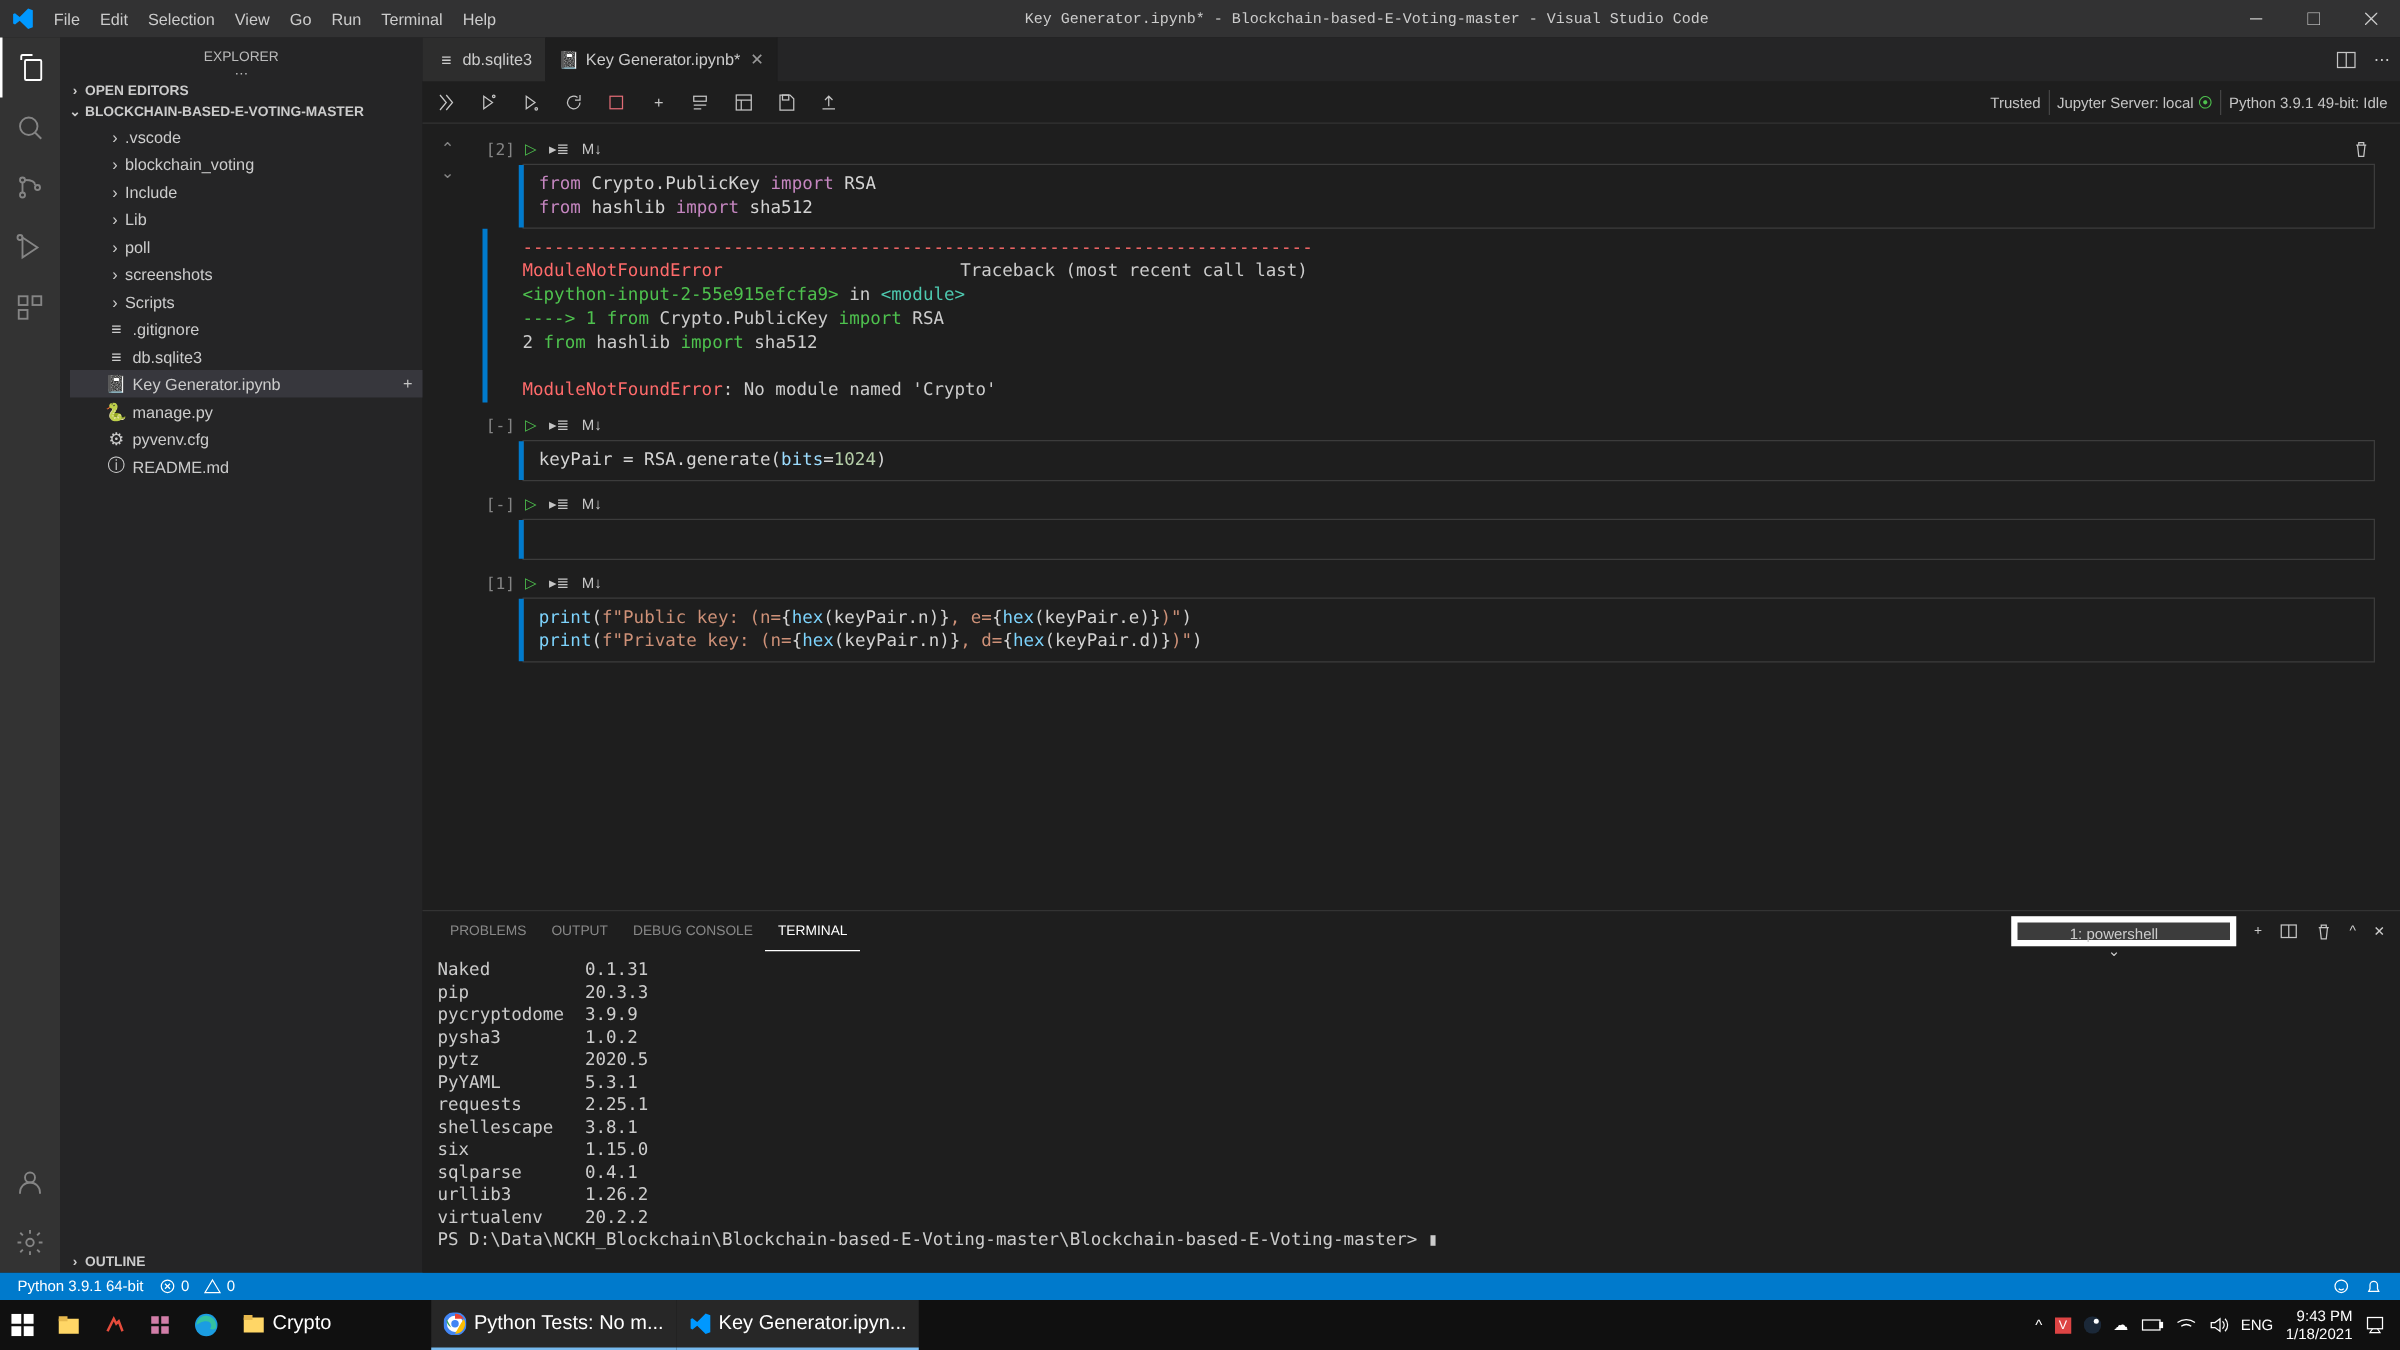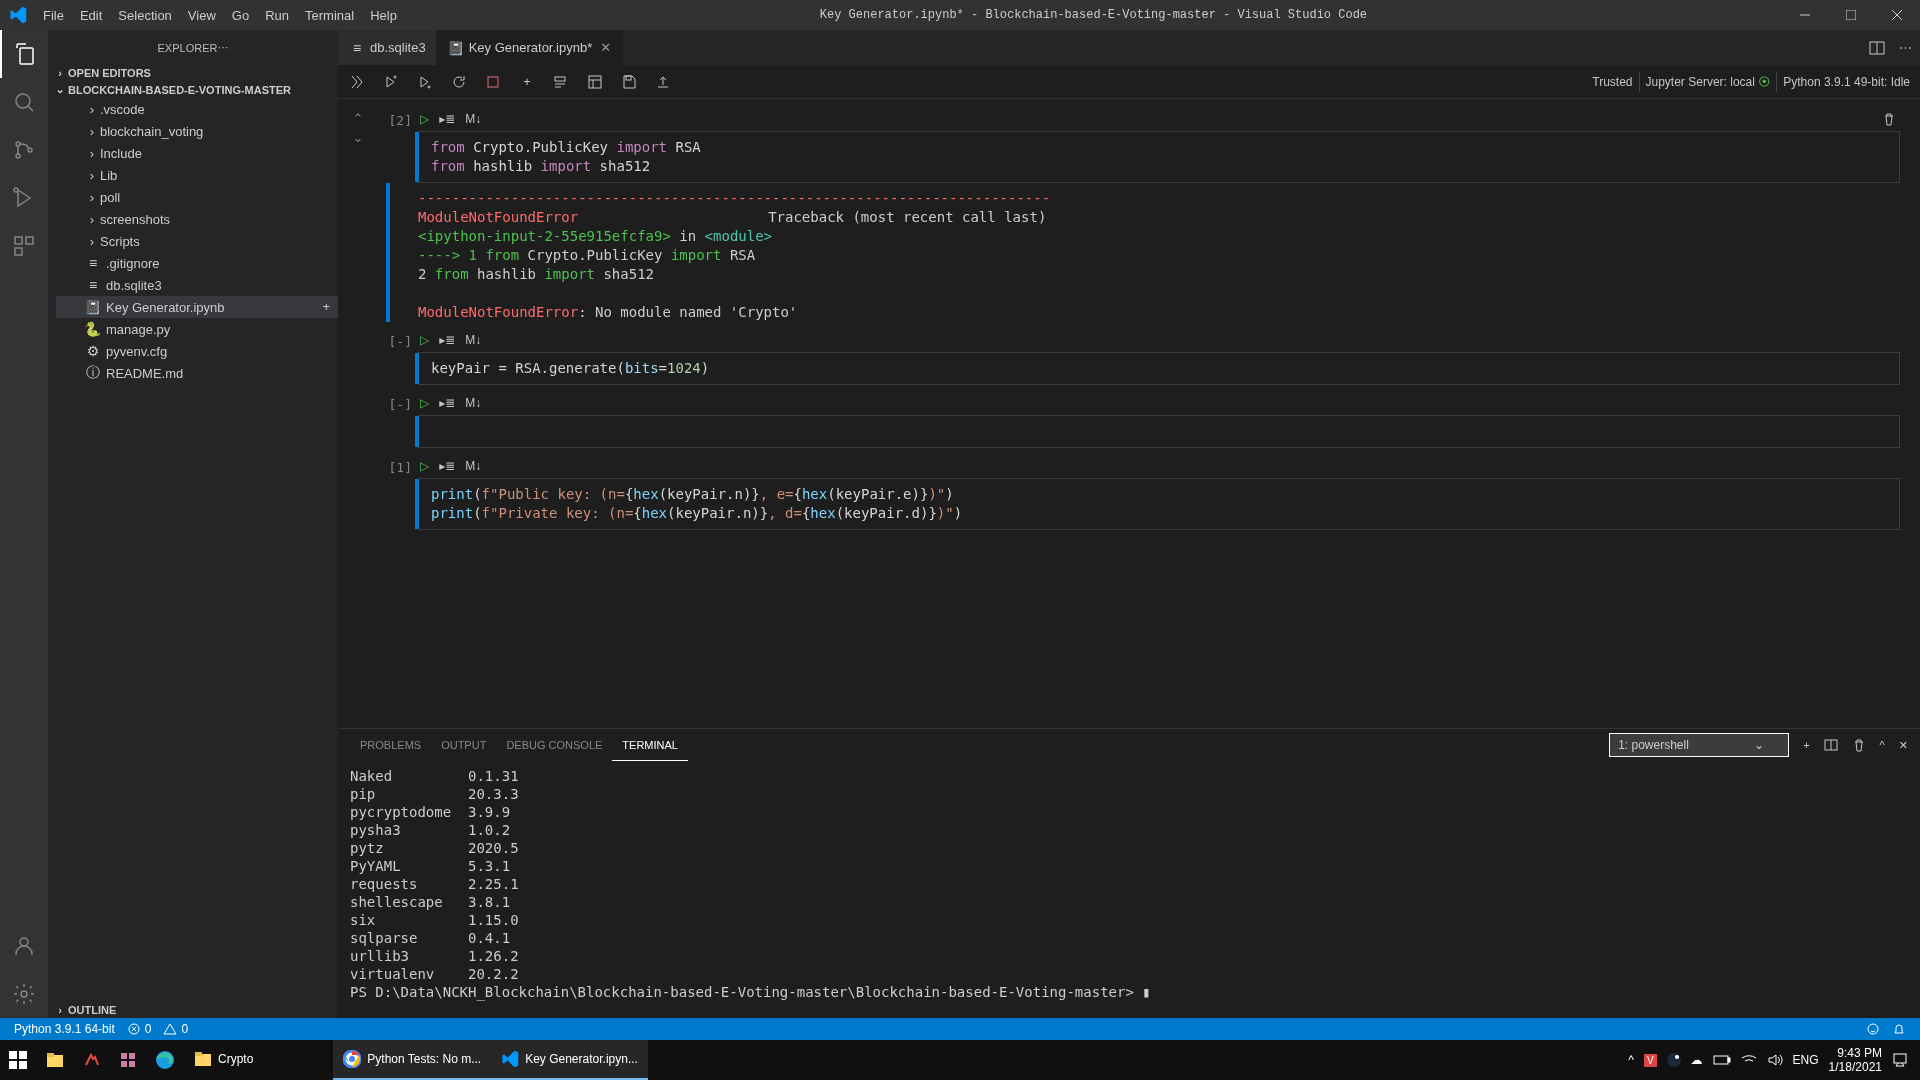--- a/index.html
+++ b/index.html
@@ -16,21 +16,21 @@
 
 
 .main { display: flex; height: calc(1080px - 30px - 22px - 40px); }
 .activity-bar { width: 48px; background: #333333; display: flex; flex-direction: column; }
 .activity-top { flex: 1; }
 .activity-item { width: 48px; height: 48px; display: flex; justify-content: center; align-items: center; cursor: pointer; color: #858585; }
 .activity-item.active { color: #fff; border-left: 2px solid #fff; }
 
 
 .sidebar { width: 290px; background: #252526; display: flex; flex-direction: column; }
-.sidebar-header { height: 35px; display: flex; align-items: center; padding: 0 12px; font-size: 11px; text-transform: uppercase; color: #bbb; justify-content: center; }
+.sidebar-header { height: 35px; display: flex; align-items: center; padding: 0 12px; font-size: 11px; text-transform: uppercase; color: #bbb; justify-content: flex-end; flex-direction: column; }
 .section-header { padding: 2px 4px; font-size: 11px; font-weight: bold; text-transform: uppercase; display: flex; align-items: center; cursor: pointer; }
 .chevron { width: 16px; display: inline-flex; justify-content: center; }
 .tree { padding-left: 8px; }
 .tree-item { height: 22px; display: flex; align-items: center; padding-left: 14px; cursor: pointer; }
 .tree-item.indent { padding-left: 28px; }
 .tree-item.selected { background: #37373d; }
 .file-icon { width: 18px; display: inline-flex; justify-content: center; margin-right: 4px; font-size: 14px; }
 
 
 .editor-area { flex: 1; display: flex; flex-direction: column; background: #1e1e1e; }
@@ -69,32 +69,32 @@
 .punct { color: #d4d4d4; }
 .comment-link { color: #4ec9b0; }
 .arrow-green { color: #4ec14e; }
 
 
 .panel { height: 290px; border-top: 1px solid #333; background: #1e1e1e; display: flex; flex-direction: column; }
 .panel-tabs { height: 32px; display: flex; align-items: center; padding: 0 12px; font-size: 11px; }
 .panel-tab { padding: 0 10px; height: 32px; display: flex; align-items: center; text-transform: uppercase; cursor: pointer; color: #888; }
 .panel-tab.active { color: #fff; border-bottom: 1px solid #fff; }
 .panel-right { margin-left: auto; display: flex; align-items: center; gap: 14px; }
-.term-select { background: #3c3c3c; border: 1px solid #ffffff; color: #ccc; padding: 2px 24px 2px 8px; font-size: 12px; height: 24px; width: 180px; }
+.term-select { background: #3c3c3c; border: 5px solid #ffffff; color: #ccc; padding: 2px 24px 2px 8px; font-size: 12px; height: 24px; width: 180px; flex-direction: column; }
 .panel-body { flex: 1; padding: 6px 12px; font-family: Consolas, monospace; font-size: 14px; line-height: 18px; overflow: auto; }
 
 
 .statusbar { height: 22px; background: #007acc; color: #fff; display: flex; align-items: center; font-size: 12px; padding: 0 8px; }
 .status-item { padding: 0 6px; cursor: pointer; display: flex; align-items: center; gap: 4px; }
 .status-right { margin-left: auto; display: flex; }
 
 
 .taskbar { height: 40px; background: #101010; display: flex; align-items: center; }
 .task-btn { height: 40px; padding: 0 9px; display: flex; align-items: center; cursor: pointer; }
-.task-app { height: 40px; padding: 0 10px; display: flex; align-items: center; gap: 6px; color: #fff; font-size: 12px; cursor: pointer; border-bottom: 2px solid transparent; }
+.task-app { height: 40px; padding: 0 10px; display: flex; align-items: center; gap: 6px; color: #fff; font-size: 16px; cursor: pointer; border-bottom: 2px solid transparent; }
 .task-app.running { background: #272727; border-bottom-color: #76b9ed; }
 .tray { margin-left: auto; display: flex; align-items: center; gap: 10px; padding-right: 12px; color: #fff; font-size: 12px; }
 .tray-time { text-align: right; line-height: 14px; }
 
 svg { display: block; }
 .add-cell-btn { position: absolute; right: 8px; color: #c5c5c5; cursor: pointer; }
 </style>
 </head>
 <body>
 

